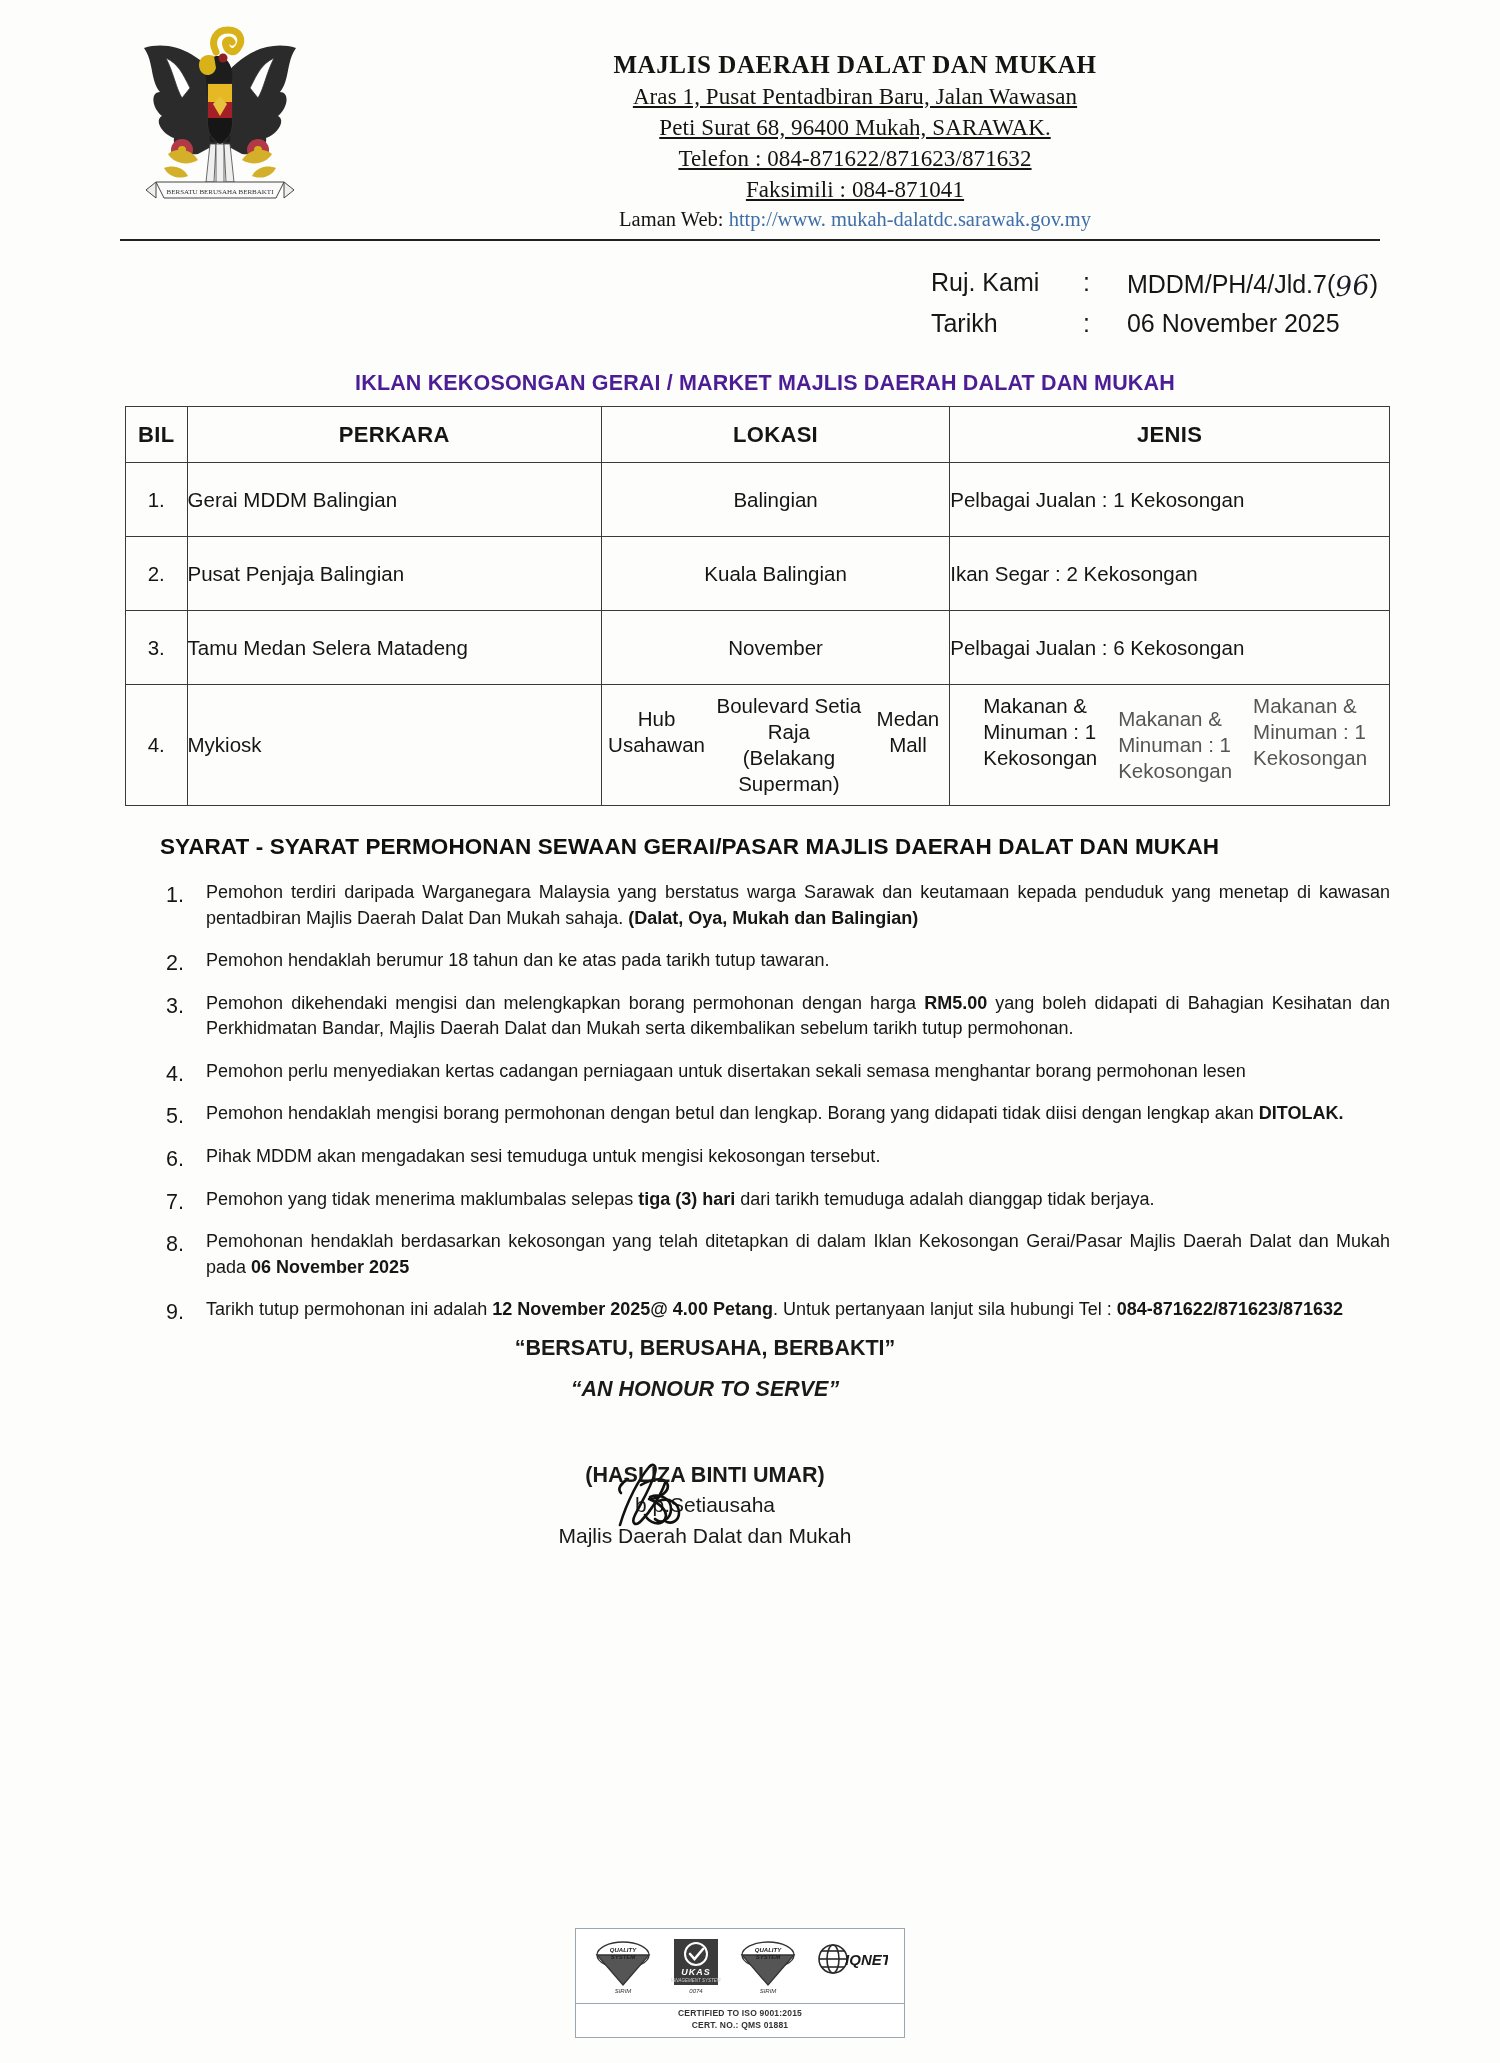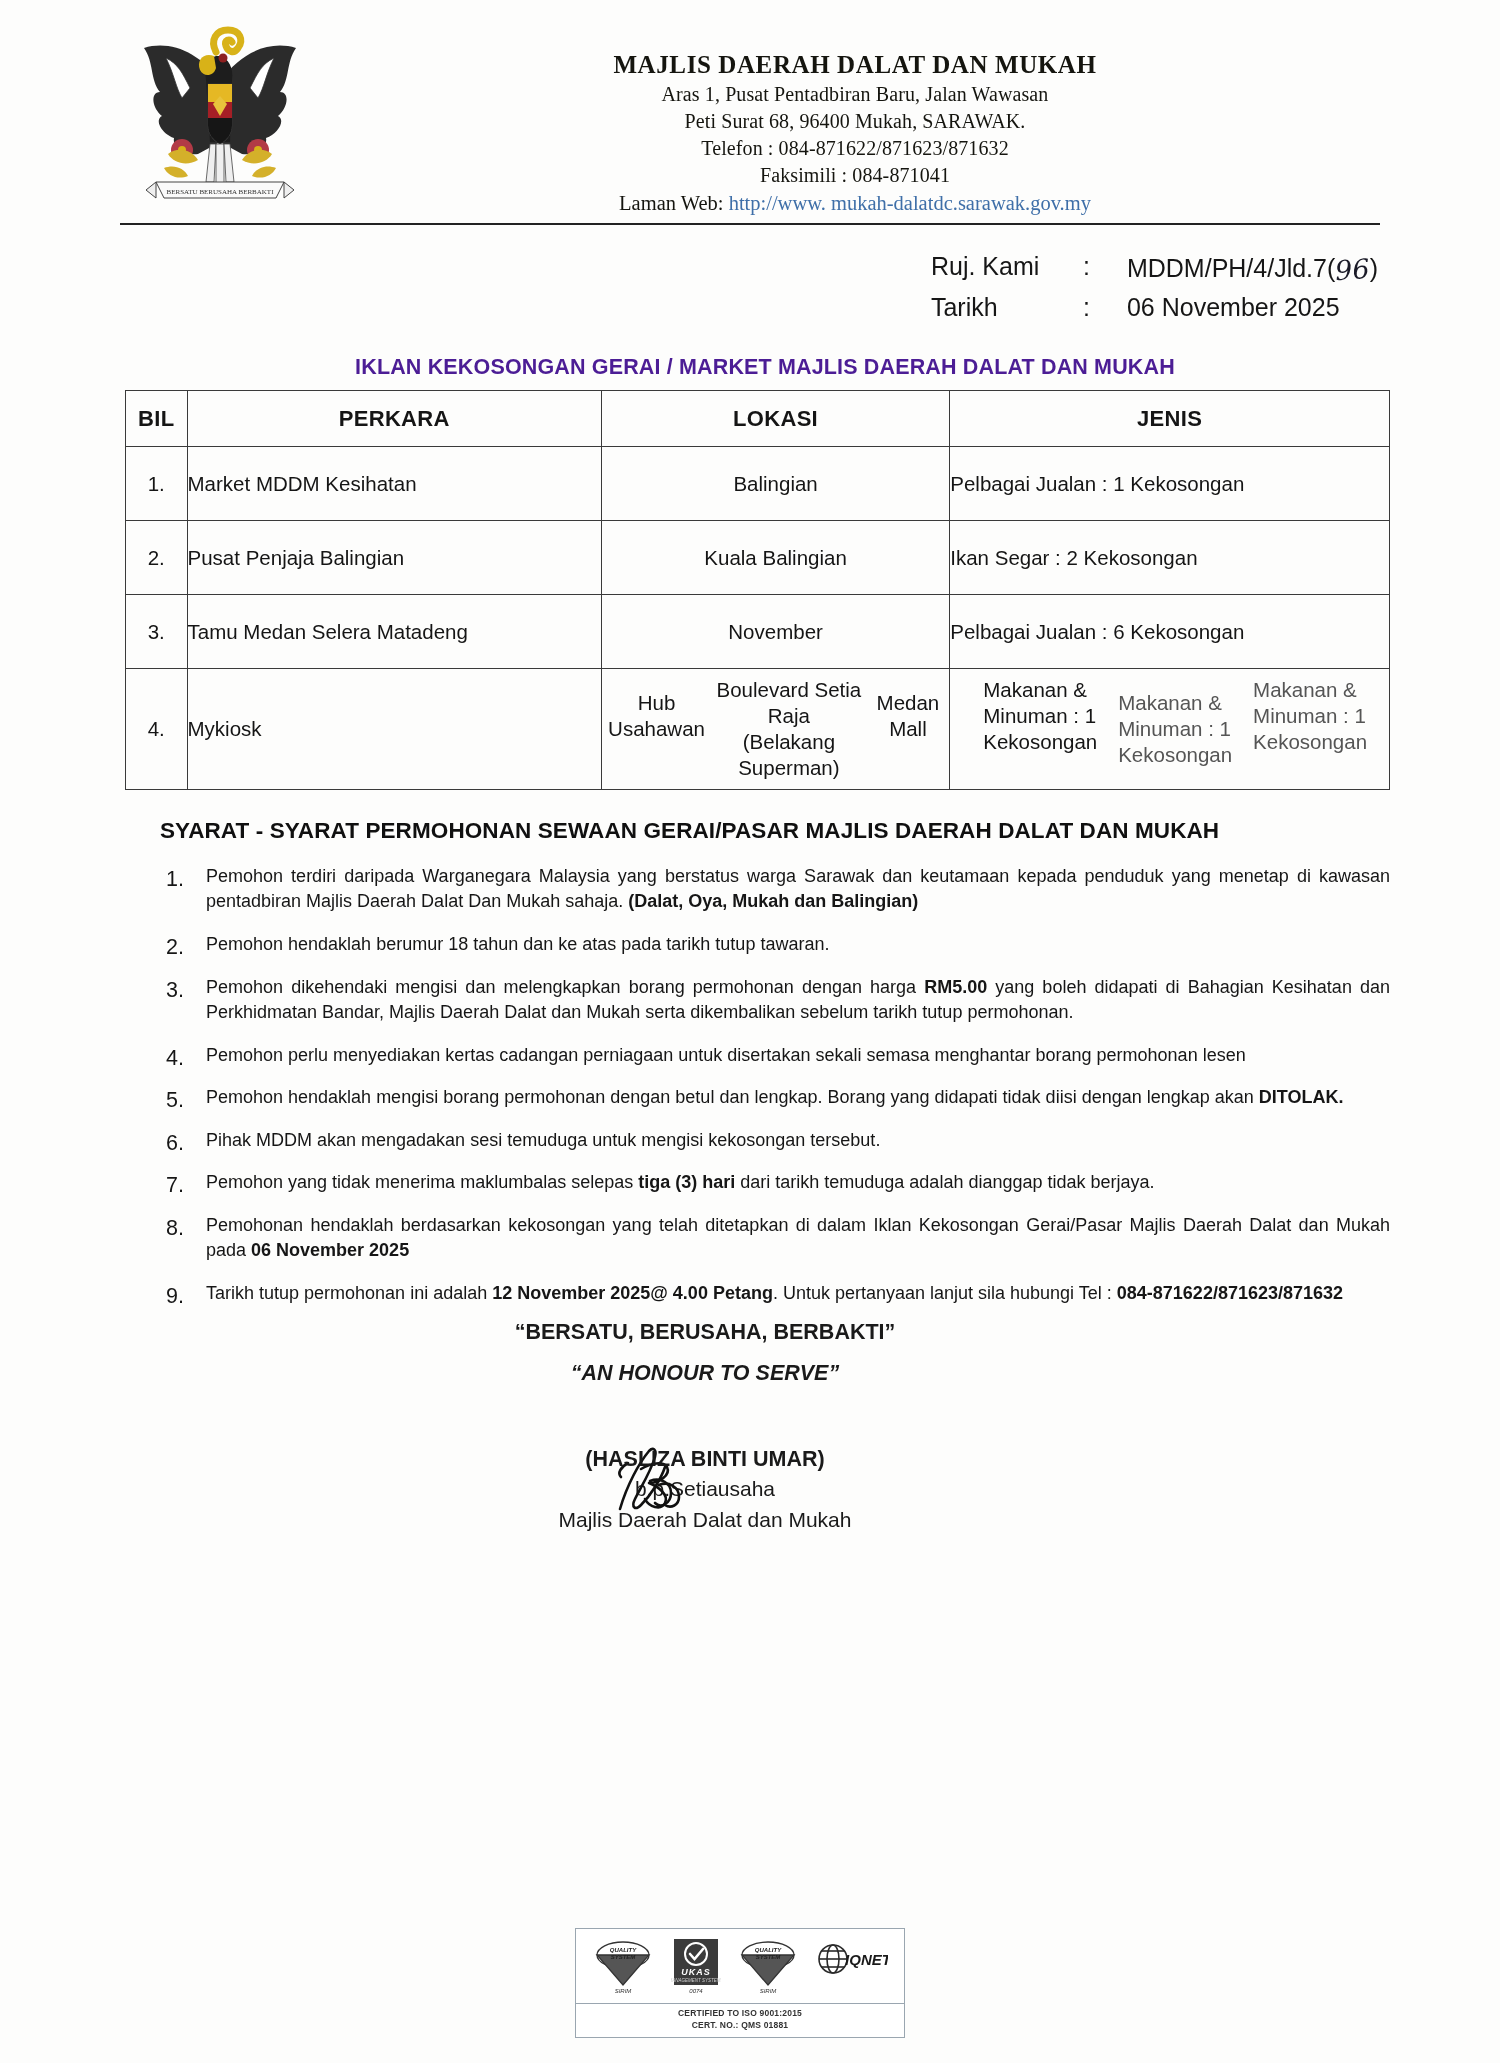--- a/index.html
+++ b/index.html
@@ -48,24 +48,25 @@
 
   .org-name {
     font-size: 25px;
     font-weight: bold;
     letter-spacing: 0.6px;
     line-height: 1.22;
     font-family: "Liberation Serif", serif;
   }
 
   .org-line {
-    font-size: 20px;
+    font-size: 23px;
     line-height: 1.35;
     font-family: "Liberation Serif", serif;
     letter-spacing: 0.1px;
+    text-decoration: underline;
   }
 
   .web-line {
     font-size: 20.5px;
     line-height: 1.4;
     font-family: "Liberation Serif", serif;
   }
   .web-url { color: #3f6fa8; }
 
   .council-logo {
@@ -361,21 +362,21 @@
         <tr>
           <th class="col-bil">BIL</th>
           <th class="col-perk">PERKARA</th>
           <th class="col-lok">LOKASI</th>
           <th class="col-jen">JENIS</th>
         </tr>
       </thead>
       <tbody>
         <tr>
           <td class="c-bil">1.</td>
-          <td class="c-perk">Market MDDM Kesihatan</td>
+          <td class="c-perk">Gerai MDDM Balingian</td>
           <td class="c-lok">Balingian</td>
           <td class="c-jen">Pelbagai Jualan : 1 Kekosongan</td>
         </tr>
         <tr>
           <td class="c-bil">2.</td>
           <td class="c-perk">Pusat Penjaja Balingian</td>
           <td class="c-lok">Kuala Balingian</td>
           <td class="c-jen">Ikan Segar : 2 Kekosongan</td>
         </tr>
         <tr>

